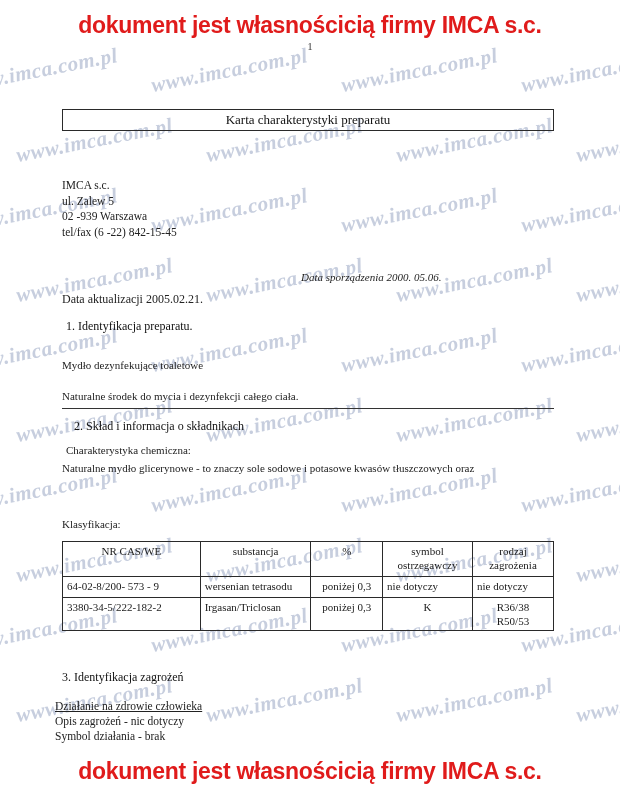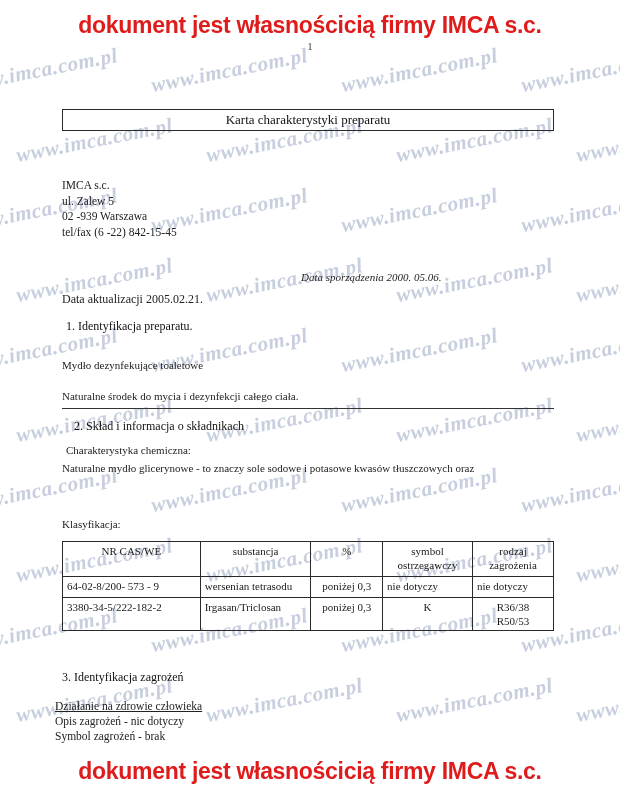--- a/index.html
+++ b/index.html
@@ -278,18 +278,18 @@
           <div>R36/38</div>
           <div>R50/53</div>
         </td>
       </tr>
     </tbody>
   </table>
 
   <div class="sec-head" id="sec3-head">3. Identyfikacja zagrożeń</div>
   <div class="s3-line u" id="s3-l1">Działanie na zdrowie człowieka</div>
   <div class="s3-line" id="s3-l2">Opis zagrożeń  -   nic dotyczy</div>
-  <div class="s3-line" id="s3-l3">Symbol zagrożeń  - brak</div>
+  <div class="s3-line" id="s3-l3">Symbol działania  - brak</div>
 
 </div>
 
 <div class="banner" id="banner-top">dokument jest własnościcią firmy IMCA s.c.</div>
 <div class="banner" id="banner-bottom">dokument jest własnościcią firmy IMCA s.c.</div>
 
 </body></html>

